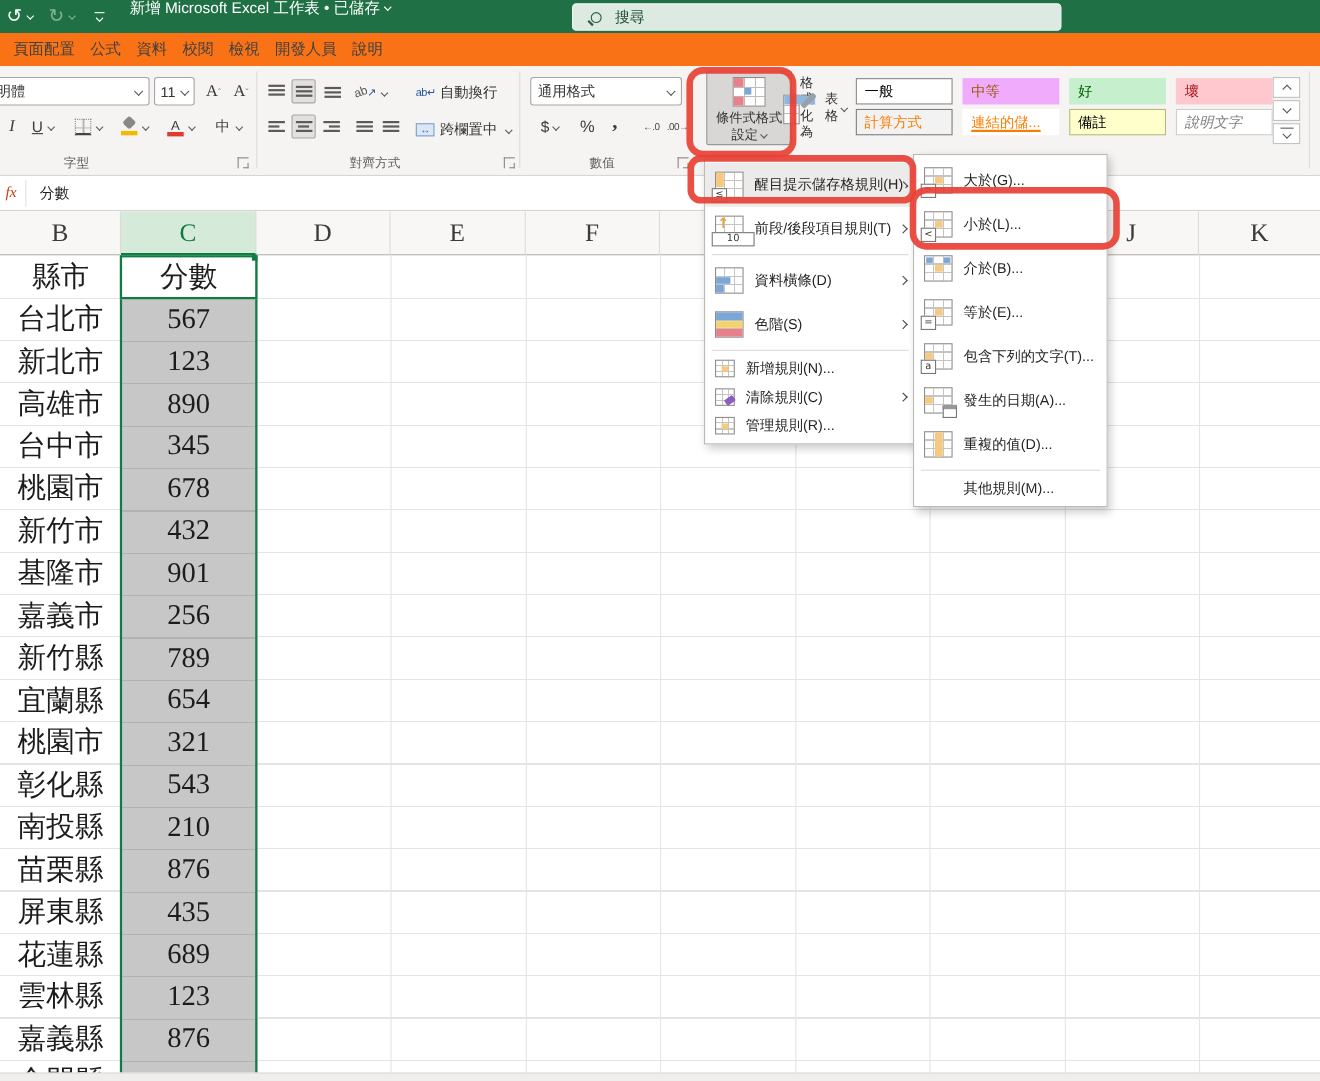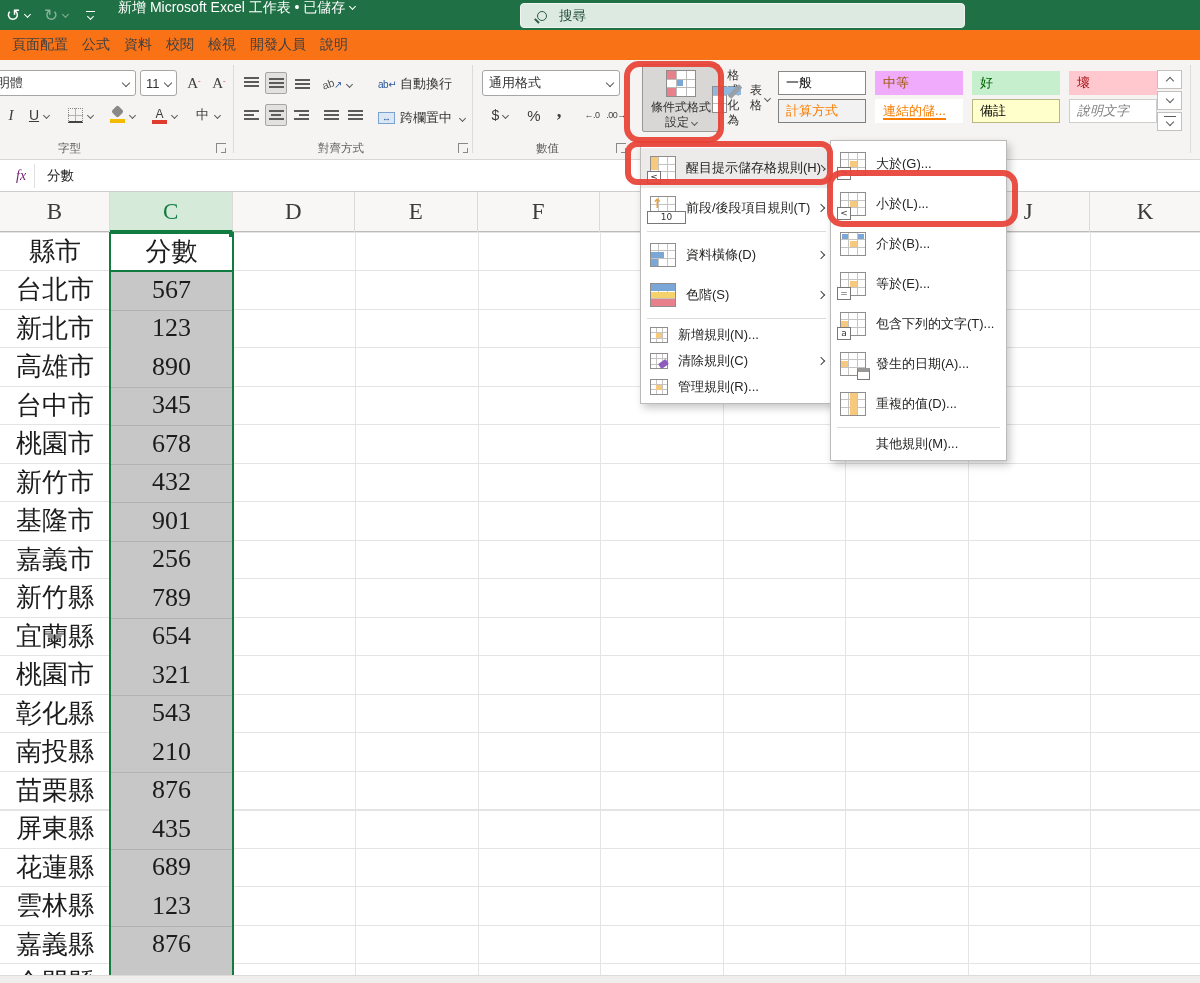--- a/index.html
+++ b/index.html
@@ -80,21 +80,21 @@
   .chip-calc { background:#f2f2f2; border-color:#7f7f7f; color:#fa7d00; }
   .chip-linked { background:#fff; color:#fa7d00; } .chip-linked b { font-weight:normal; border-bottom:2px solid #fa7d00; }
   .chip-note { background:#ffffcc; border-color:#b8b883; color:#000; }
   .chip-expl { background:#fff; border-color:#d0cecc; color:#7f7f7f; font-style:italic; font-family:"Liberation Serif",serif; }
   .gsbtn { position:absolute; left:1157px; width:25px; height:19px; background:#fff; border:1px solid #c3c1bf; display:flex; align-items:center; justify-content:center; }
   .gsbtn .cv { margin:0; } .cvu { transform:rotate(225deg) !important; margin-top:3px !important; }
   .gsbtn .bar { position:absolute; top:3px; left:6px; width:12px; height:1.3px; background:#5b5b5b; }
 
   
   #fxbar { position:absolute; left:0; top:160px; width:1200px; height:32px; background:#fff; border-bottom:1px solid #d0cecc; display:flex; align-items:center; }
-  #fx-sym { font-family:"Liberation Serif",serif; font-style:italic; font-size:14px; color:#701a75; padding:0 8px 0 16px; }
+  #fx-sym { font-family:"Liberation Serif",serif; font-style:italic; font-size:14px; color:#c2410c; padding:0 8px 0 5px; }
   #fx-div { width:1px; height:24px; background:#e1dfdd; margin-right:12px; }
   #fx-val { font-size:13.5px; color:#222; }
 
   
   #sheet { position:absolute; left:0; top:192px; width:1200px; height:791px; background:#fff; overflow:hidden; }
   #colheads { position:absolute; left:0; top:0; width:1200px; height:40px; display:flex; border-bottom:1px solid #bdbbb9; background:#f8f7f6; }
   .ch { height:40px; line-height:40px; text-align:center; font-family:"Liberation Serif","DejaVu Serif",serif; font-size:23px; color:#3b3b3b; border-right:1px solid #dddbd9; flex:none; }
   .ch.sel { background:#d5ead9; color:#0f7b40; border-bottom:2px solid #107c41; }
   #gridbg { position:absolute; left:0; top:40px; width:1200px; height:751px;
     background:repeating-linear-gradient(to bottom,#e5e4e2 0 1px,transparent 1px 38.5px); }

